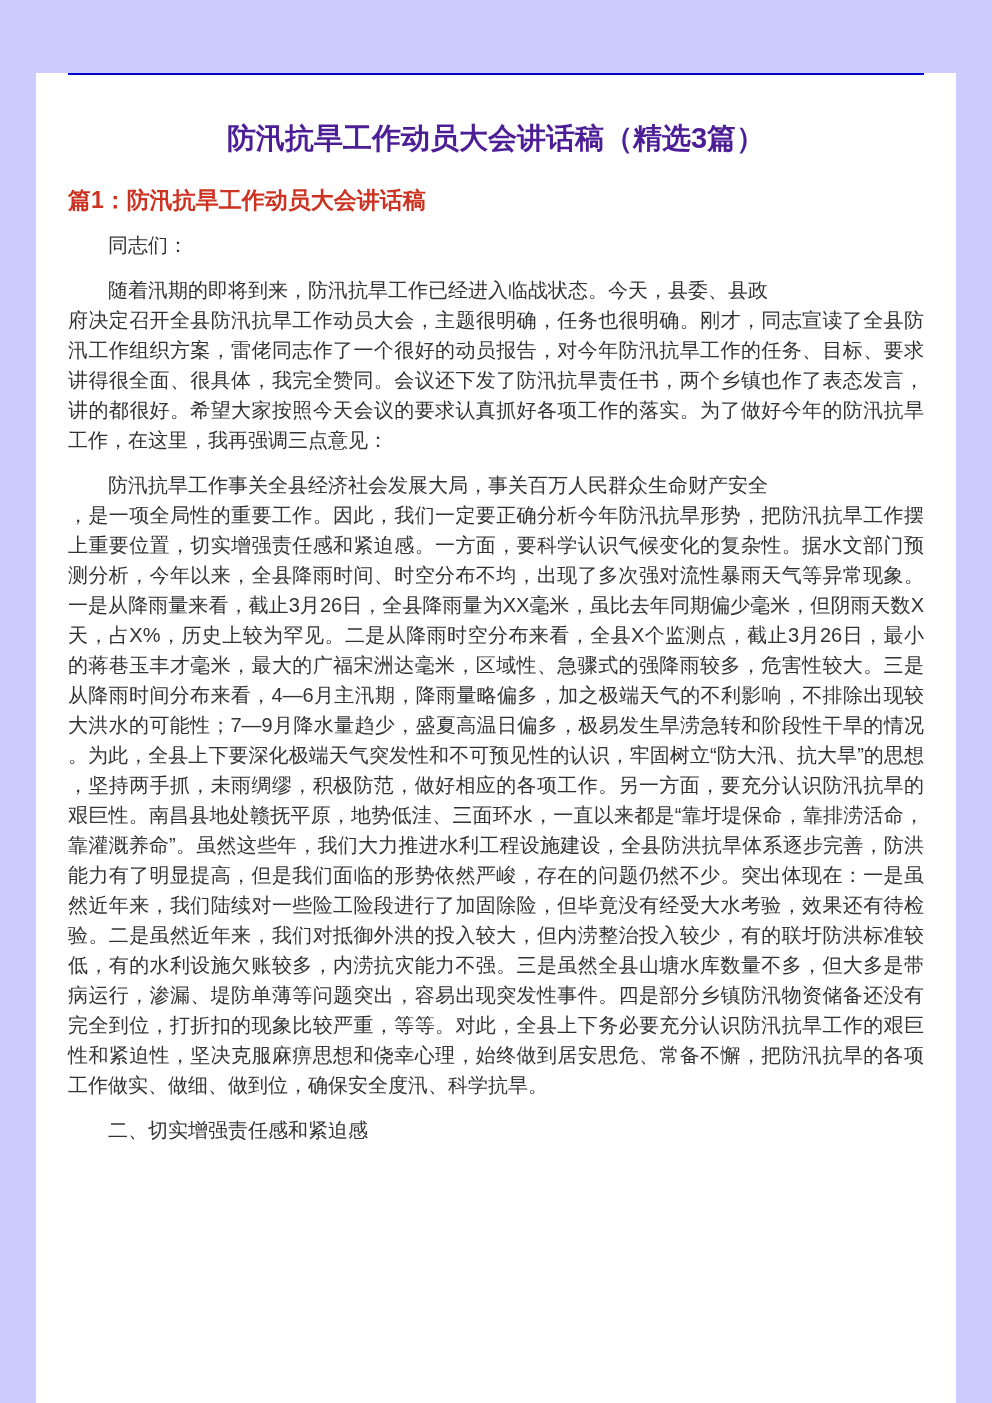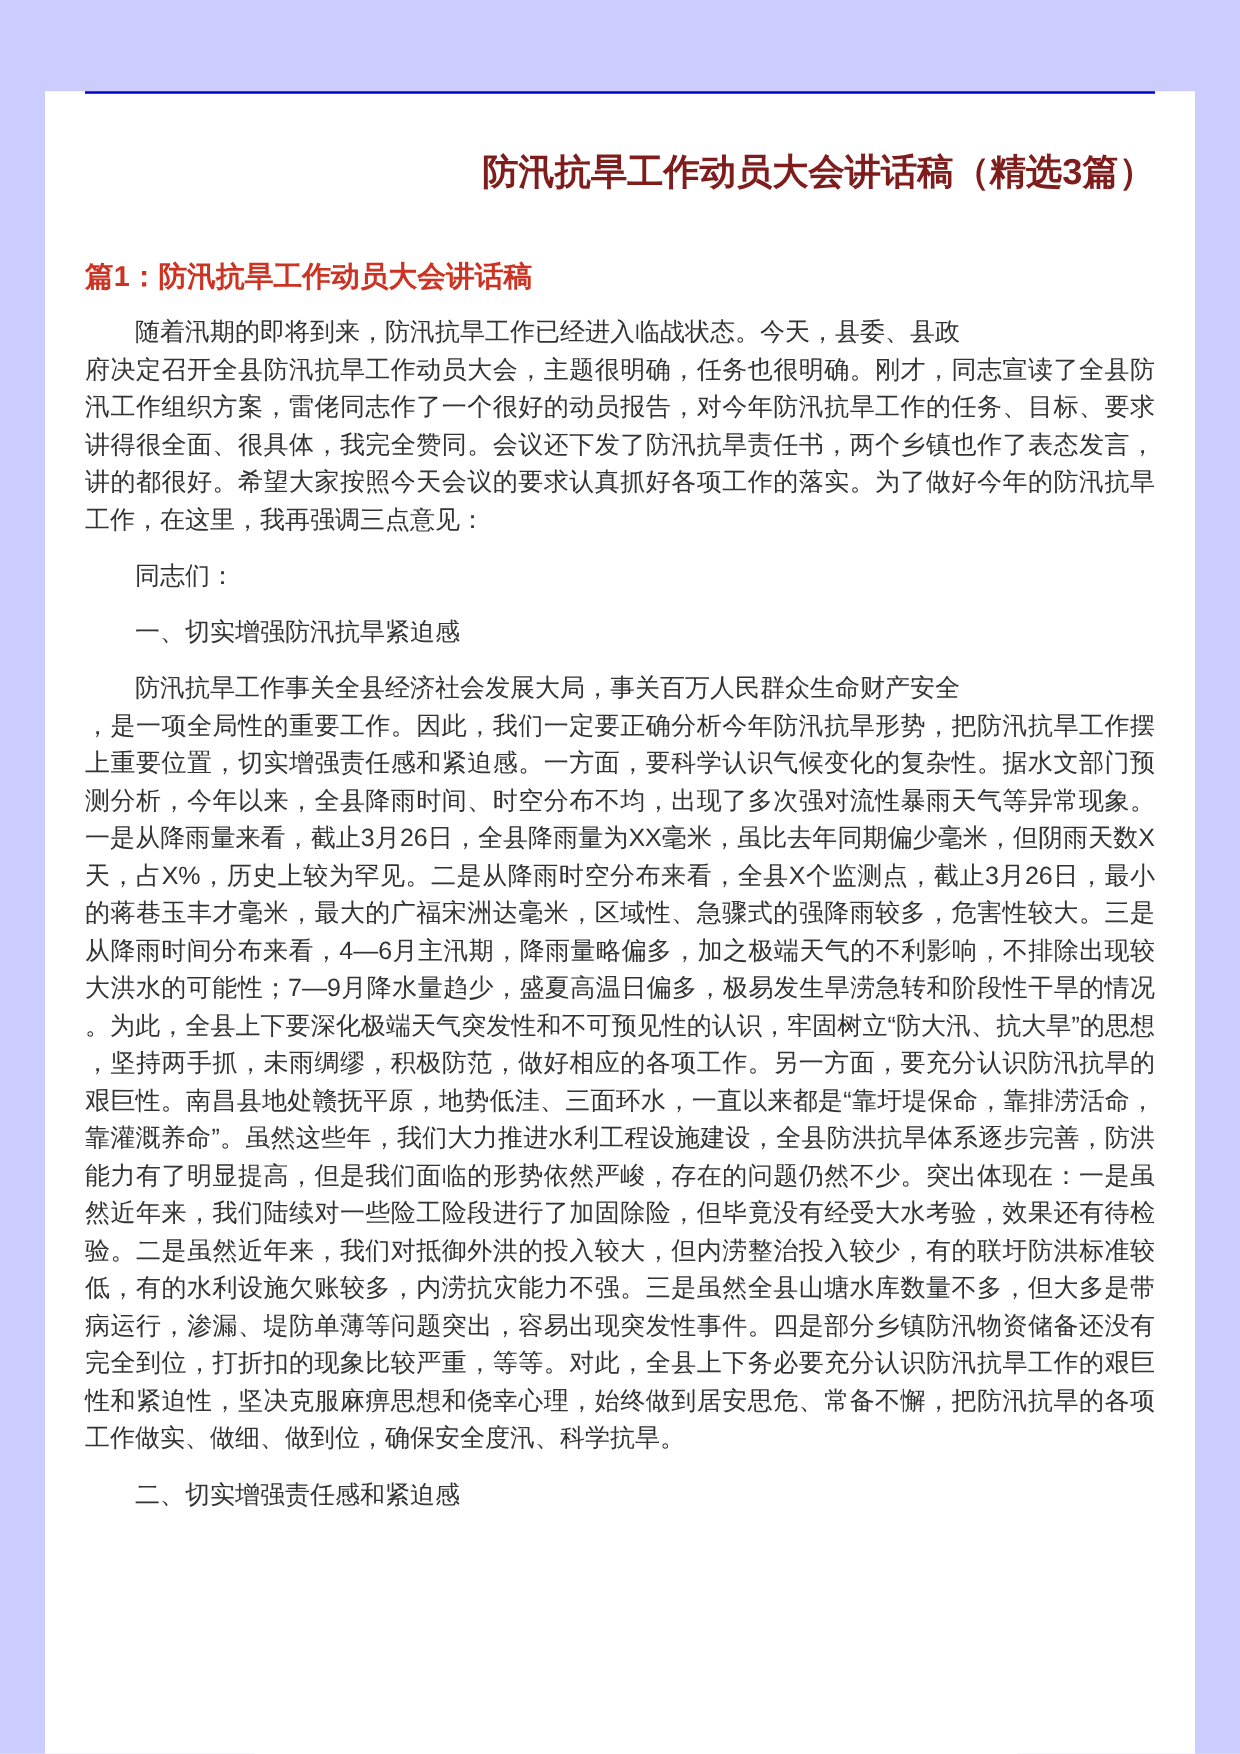--- a/index.html
+++ b/index.html
@@ -32,25 +32,25 @@
   .top-rule {
     height: 2px;
     background: var(--accent-blue);
     margin-top: 73px;
   }
   .doc-title {
     margin: 44px 0 0 0;
     font-size: 29px;
     line-height: 38px;
     font-weight: bold;
-    color: #7f1d1d;
-    text-align: right;
+    color: #4c1d95;
+    text-align: center;
   }
   .section-heading {
-    margin: 49px 0 0 0;
+    margin: 28px 0 0 0;
     font-size: 23px;
     line-height: 30px;
     font-weight: bold;
     color: var(--heading-red);
   }
   .body-text {
     margin-top: 14px;
     color: var(--text-color);
     font-size: 20px;
   }
@@ -68,22 +68,21 @@
 <body>
 
 <div class="page">
   <div class="top-rule"></div>
 
   <h1 class="doc-title">防汛抗旱工作动员大会讲话稿（精选3篇）</h1>
 
   <h2 class="section-heading">篇1：防汛抗旱工作动员大会讲话稿</h2>
 
   <div class="body-text">
+    <p>同志们：</p>
     <p>随着汛期的即将到来，防汛抗旱工作已经进入临战状态。今天，县委、县政
 府决定召开全县防汛抗旱工作动员大会，主题很明确，任务也很明确。刚才，同志宣读了全县防汛工作组织方案，雷佬同志作了一个很好的动员报告，对今年防汛抗旱工作的任务、目标、要求讲得很全面、很具体，我完全赞同。会议还下发了防汛抗旱责任书，两个乡镇也作了表态发言，讲的都很好。希望大家按照今天会议的要求认真抓好各项工作的落实。为了做好今年的防汛抗旱工作，在这里，我再强调三点意见：</p>
-    <p>同志们：</p>
-    <p>一、切实增强防汛抗旱紧迫感</p>
     <p>防汛抗旱工作事关全县经济社会发展大局，事关百万人民群众生命财产安全
 ，是一项全局性的重要工作。因此，我们一定要正确分析今年防汛抗旱形势，把防汛抗旱工作摆上重要位置，切实增强责任感和紧迫感。一方面，要科学认识气候变化的复杂性。据水文部门预测分析，今年以来，全县降雨时间、时空分布不均，出现了多次强对流性暴雨天气等异常现象。一是从降雨量来看，截止3月26日，全县降雨量为XX毫米，虽比去年同期偏少毫米，但阴雨天数X天，占X%，历史上较为罕见。二是从降雨时空分布来看，全县X个监测点，截止3月26日，最小的蒋巷玉丰才毫米，最大的广福宋洲达毫米，区域性、急骤式的强降雨较多，危害性较大。三是从降雨时间分布来看，4—6月主汛期，降雨量略偏多，加之极端天气的不利影响，不排除出现较大洪水的可能性；7—9月降水量趋少，盛夏高温日偏多，极易发生旱涝急转和阶段性干旱的情况。为此，全县上下要深化极端天气突发性和不可预见性的认识，牢固树立“防大汛、抗大旱”的思想，坚持两手抓，未雨绸缪，积极防范，做好相应的各项工作。另一方面，要充分认识防汛抗旱的艰巨性。南昌县地处赣抚平原，地势低洼、三面环水，一直以来都是“靠圩堤保命，靠排涝活命，靠灌溉养命”。虽然这些年，我们大力推进水利工程设施建设，全县防洪抗旱体系逐步完善，防洪能力有了明显提高，但是我们面临的形势依然严峻，存在的问题仍然不少。突出体现在：一是虽然近年来，我们陆续对一些险工险段进行了加固除险，但毕竟没有经受大水考验，效果还有待检验。二是虽然近年来，我们对抵御外洪的投入较大，但内涝整治投入较少，有的联圩防洪标准较低，有的水利设施欠账较多，内涝抗灾能力不强。三是虽然全县山塘水库数量不多，但大多是带病运行，渗漏、堤防单薄等问题突出，容易出现突发性事件。四是部分乡镇防汛物资储备还没有完全到位，打折扣的现象比较严重，等等。对此，全县上下务必要充分认识防汛抗旱工作的艰巨性和紧迫性，坚决克服麻痹思想和侥幸心理，始终做到居安思危、常备不懈，把防汛抗旱的各项工作做实、做细、做到位，确保安全度汛、科学抗旱。</p>
     <p>二、切实增强责任感和紧迫感</p>
   </div>
 
 </div>
 
 </body></html>

